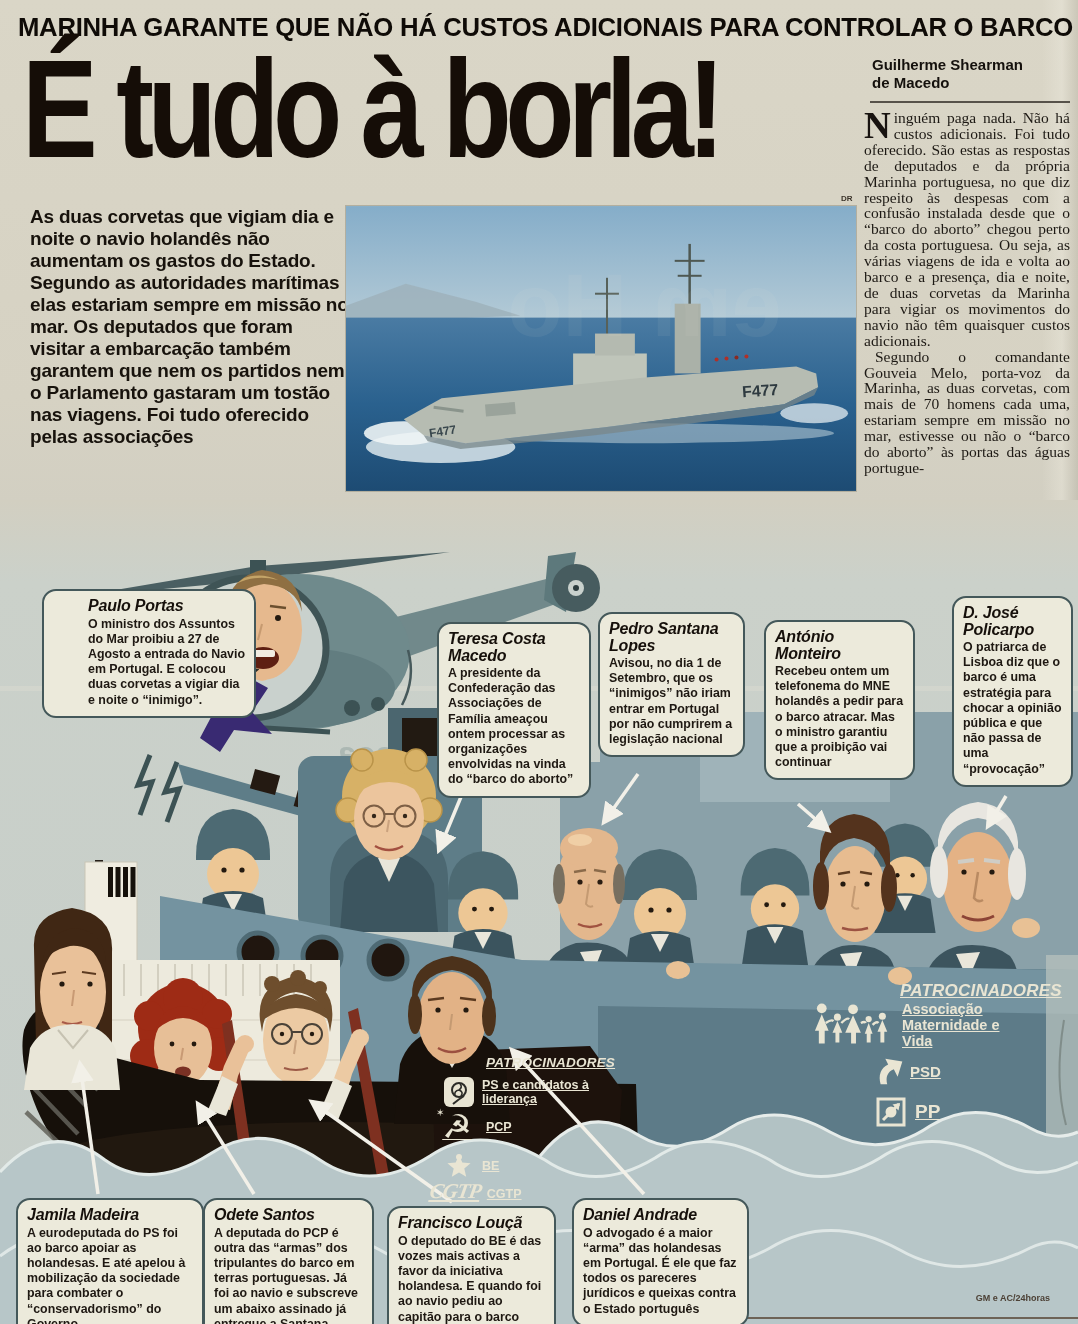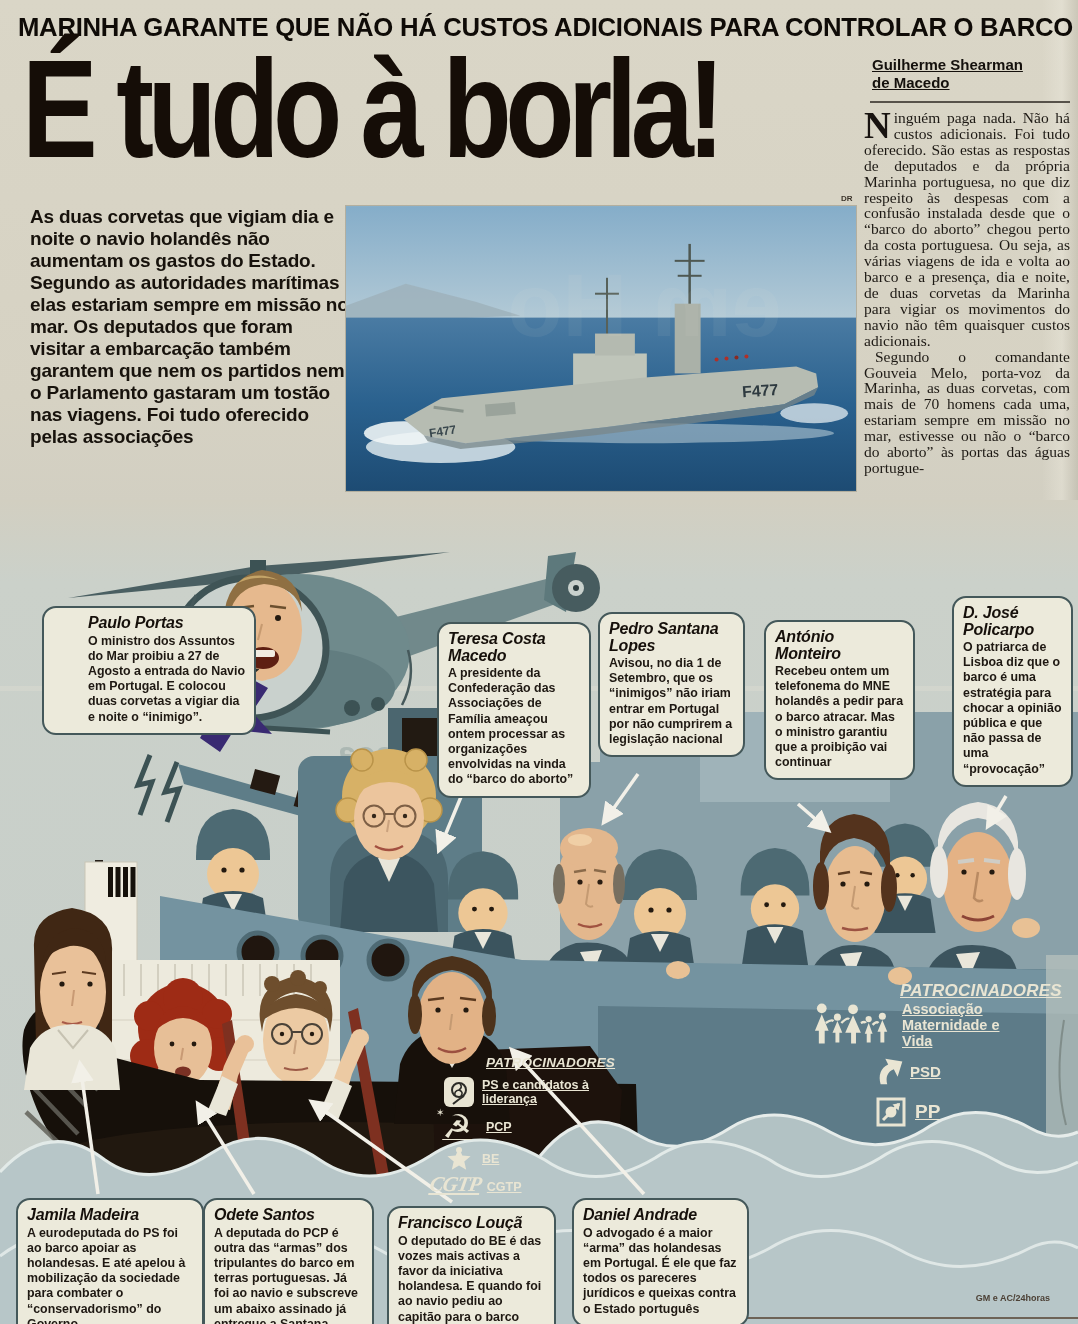--- a/index.html
+++ b/index.html
@@ -4,21 +4,21 @@
 <style>
   html,body{margin:0;padding:0;background:#9a9a92;}
   #page{position:relative;width:1078px;height:1324px;margin:0 auto;overflow:hidden;
         background:linear-gradient(180deg,#dad6c7 0%,#d6d2c3 30%,#d2cfc2 38%,#cbd0c8 46%,#c7cec9 100%);
         font-family:"Liberation Sans",sans-serif;}
   .abs{position:absolute;}
   .kicker{left:18px;top:14px;font:700 26.5px/1.05 "Liberation Sans",sans-serif;letter-spacing:-.3px;
           color:#0f0b07;transform:scaleX(.97);transform-origin:0 0;white-space:nowrap;}
   .headline{left:22px;top:40px;font:700 122px/1 "Liberation Sans",sans-serif;letter-spacing:-7px;
             color:#150d07;transform:scale(.93,1.14);transform-origin:0 0;white-space:nowrap;}
-  .byline{left:872px;top:56px;font:700 15px/18px "Liberation Sans",sans-serif;color:#14100c;text-decoration:underline;}
+  .byline{left:872px;top:56px;font:700 15px/18px "Liberation Sans",sans-serif;color:#14100c;}
   .byrule{left:870px;top:101px;width:200px;height:2px;background:#57524a;}
   .article{left:864px;top:110px;width:206px;font:400 15.5px/15.9px "Liberation Serif",serif;
            text-align:justify;color:#1d1914;}
   .article p{margin:0;}
   .article .p2{text-indent:11px;}
   .dropcap{float:left;font:700 37px/30px "Liberation Serif",serif;padding:1px 3px 0 0;color:#181310;}
   .lead{left:30px;top:206px;width:322px;font:700 19px/22px "Liberation Sans",sans-serif;
         letter-spacing:-.2px;color:#17120c;}
   .photo{left:345px;top:205px;width:512px;height:287px;border:1px solid #b3af9f;box-sizing:border-box;}
   .photo svg{display:block;width:100%;height:100%;}
@@ -26,21 +26,21 @@
   .gmcredit{left:928px;top:1294px;width:122px;text-align:right;font:700 9px/1 "Liberation Sans",sans-serif;color:#4c4136;}
   .brule{left:585px;top:1317px;width:493px;height:2px;background:#6d6357;}
   .illus{left:0;top:500px;width:1078px;height:824px;}
   .crease{left:1042px;top:0;width:36px;height:1324px;
           background:linear-gradient(90deg,rgba(0,0,0,0) 0%,rgba(235,232,220,.45) 55%,rgba(160,155,140,.25) 100%);}
   
   .callout{position:absolute;background:#eceadb;border:2.5px solid #44585a;border-radius:14px;
            padding:7px 9px 8px;box-sizing:content-box;z-index:5;}
   .callout h3{margin:0 0 2px;font:italic 700 16px/16.5px "Liberation Sans",sans-serif;color:#16100b;letter-spacing:-.2px;}
   .callout p{margin:0;font:700 12.4px/15.2px "Liberation Sans",sans-serif;color:#1e1812;}
-  .co-paulo{left:42px;top:606px;width:157px;padding-left:44px;}
+  .co-paulo{left:42px;top:589px;width:157px;padding-left:44px;}
   .co-teresa{left:437px;top:622px;width:132px;}
   .co-pedro{left:598px;top:612px;width:125px;}
   .co-antonio{left:764px;top:620px;width:129px;}
   .co-policarpo{left:952px;top:596px;width:99px;}
   .co-jamila{left:16px;top:1198px;width:166px;}
   .co-odete{left:203px;top:1198px;width:149px;}
   .co-francisco{left:387px;top:1206px;width:147px;}
   .co-daniel{left:572px;top:1198px;width:155px;}
   
   .sp{position:absolute;color:#e9e5d3;z-index:6;text-decoration:underline;}
@@ -51,21 +51,21 @@
   .sp-label{font:700 14.5px/16px "Liberation Sans",sans-serif;}
   .sp-ship .fam{margin-top:2px;align-items:flex-start;}
   .sp-ship .fam .sp-label{margin-left:4px;}
   .sp-ship .psd{margin:6px 0 0 62px;gap:2px;}
   .sp-ship .pp{margin:8px 0 0 64px;gap:9px;}
   .sp-boat{left:430px;top:1056px;width:190px;}
   .sp-boat .ttl{margin-left:56px;font-size:13.5px;}
   .sp-boat .sp-label{font-size:12.5px;line-height:14px;}
   .sp-boat .ps{margin:7px 0 0 14px;gap:8px;}
   .sp-boat .pcp{margin:2px 0 0 6px;gap:8px;}
-  .sp-boat .be{margin:1px 0 0 16px;gap:10px;}
+  .sp-boat .be{margin:8px 0 0 16px;gap:10px;}
   .sp-boat .cgtp{margin:2px 0 0 0;gap:6px;align-items:baseline;}
   .hs-wrap{position:relative;width:42px;text-align:center;}
   .hs{font-size:33px;line-height:36px;color:#e9e5d3;}
   .hs-star{position:absolute;left:0;top:-2px;font-size:10px;}
   .cgtp-script{display:inline-block;font:italic 900 21px/1 "Liberation Serif",serif;transform:skewX(-10deg);letter-spacing:-1px;}
   svg{overflow:visible;}
 </style>
 </head>
 <body>
 

